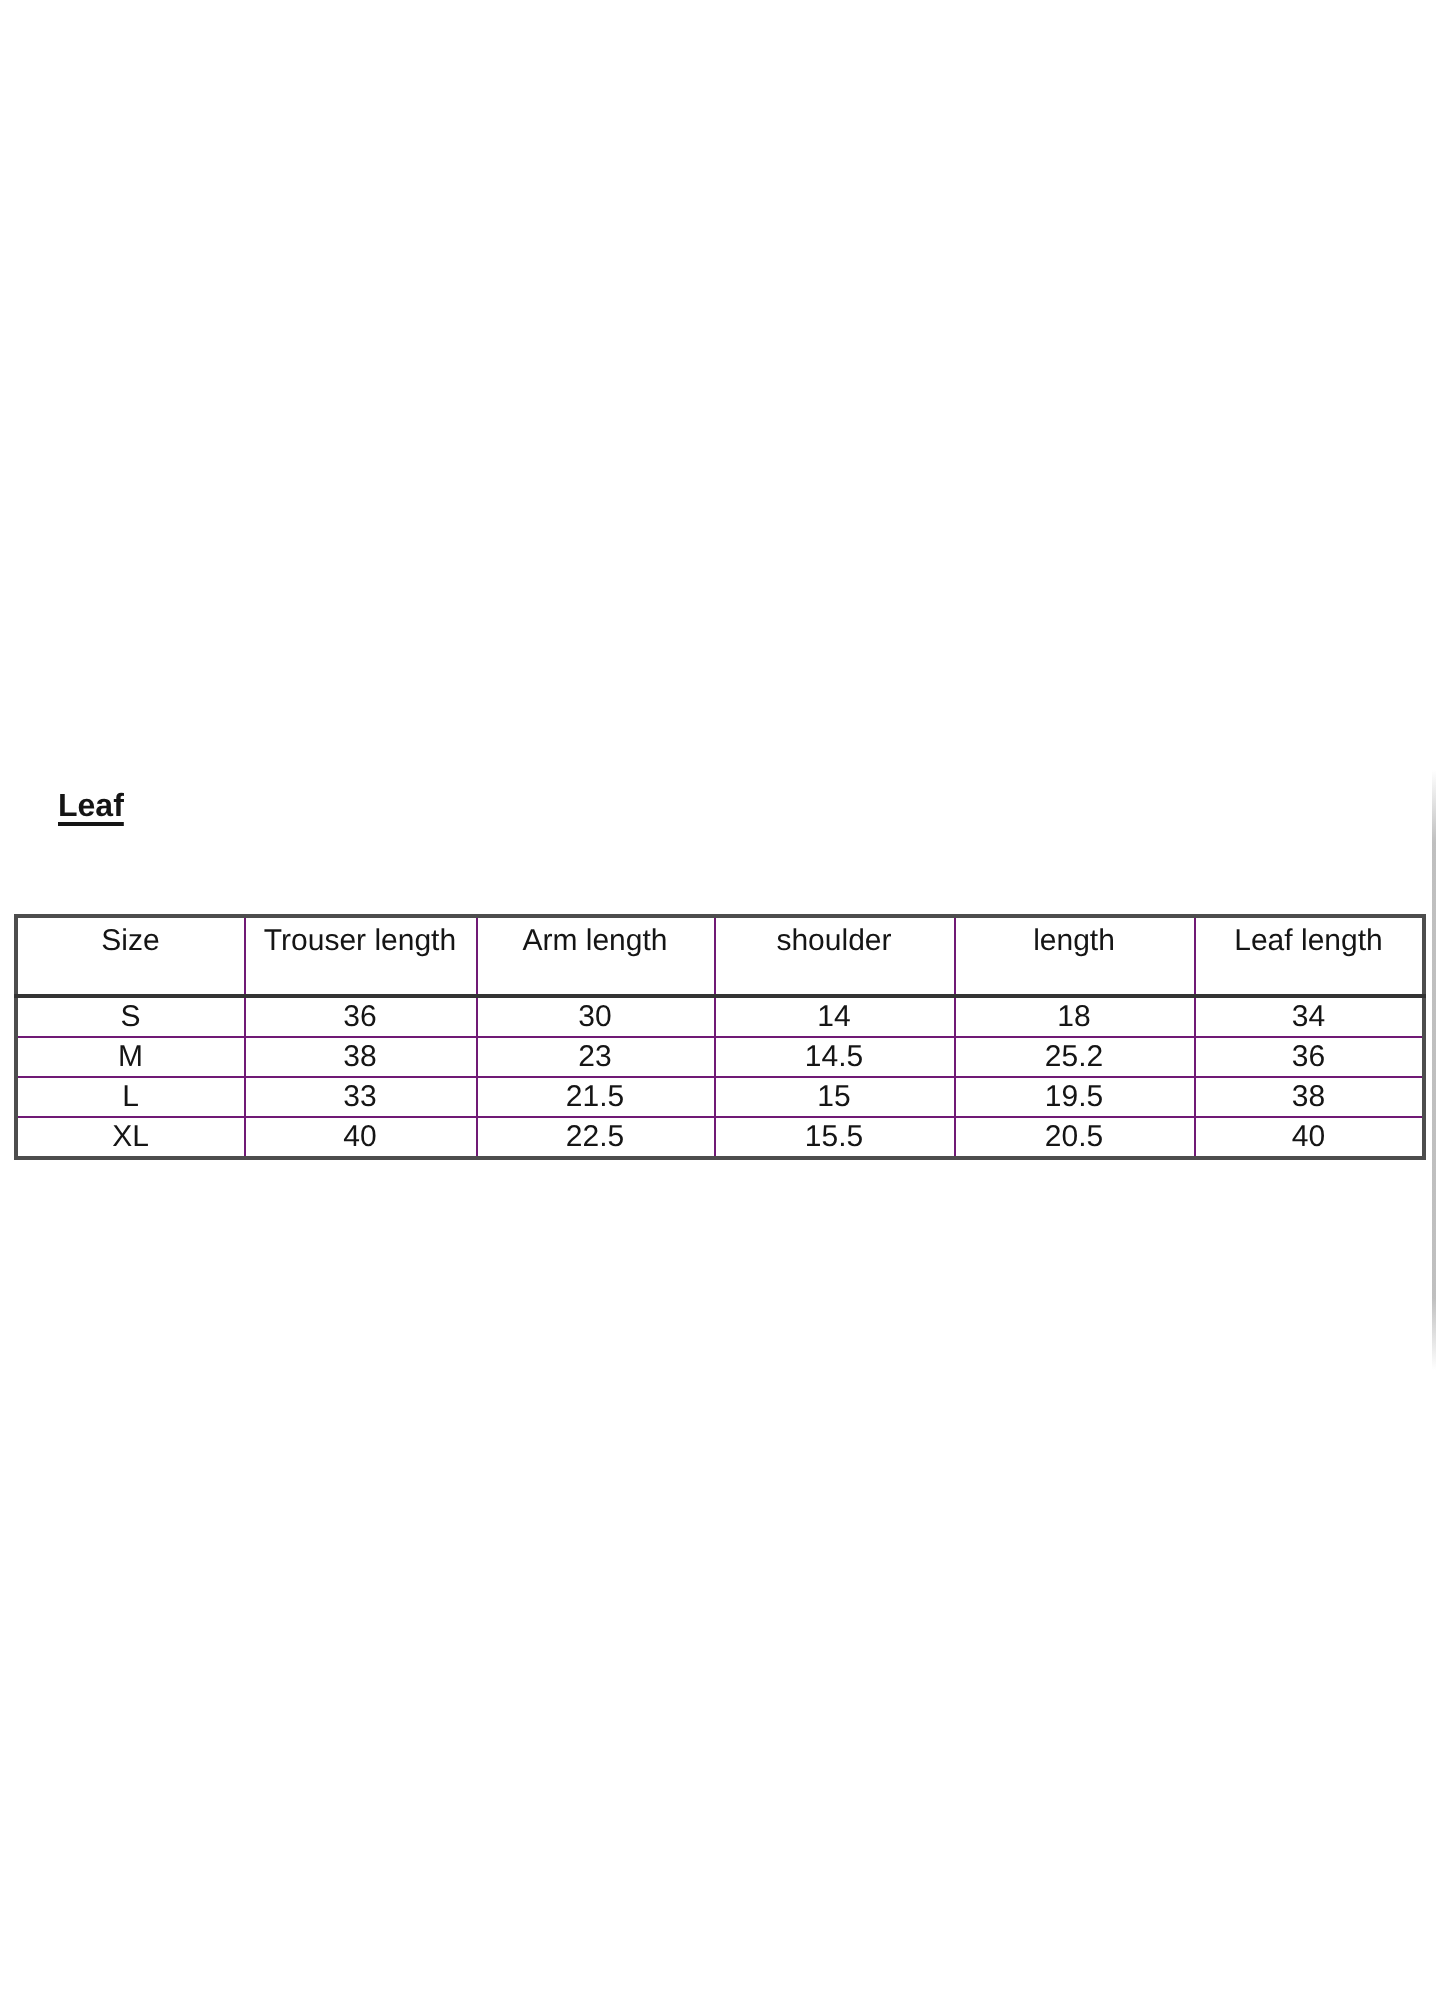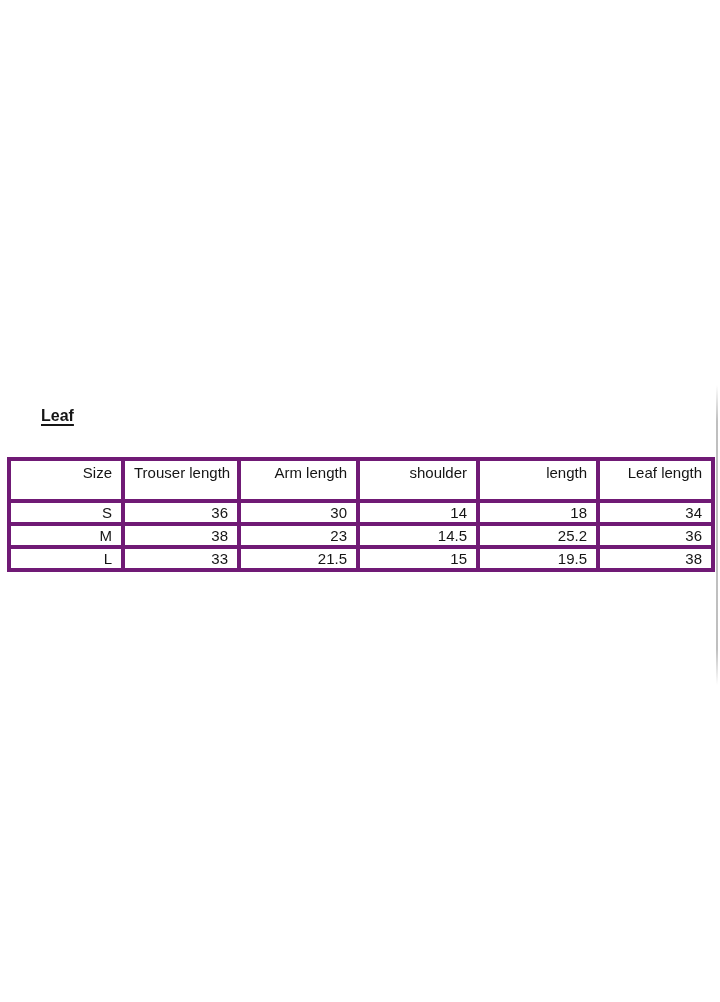--- a/index.html
+++ b/index.html
@@ -12,21 +12,21 @@
     height: 1002px;
     position: relative;
     overflow: hidden;
     font-family: "Liberation Sans", sans-serif;
     color: #151515;
   }
   .doc-title {
     position: absolute;
     left: 25px;
     top: 390px;
-    margin: 16px;
+    margin: 4px;
     font-size: 16px;
     line-height: 19px;
     font-weight: 700;
     color: #151515;
     text-decoration: underline;
     text-decoration-thickness: 1.5px;
     text-underline-offset: 3px;
   }
   table.size-table {
     position: absolute;
@@ -34,22 +34,22 @@
     top: 457px;
     width: 704px;
     table-layout: fixed;
     border-collapse: collapse;
     border: 2px solid #4d4d4d;
     font-size: 15px;
     color: #151515;
   }
   .size-table th,
   .size-table td {
-    border: 4px solid #701a75;
-    text-align: right;
+    border: 1px solid #701a75;
+    text-align: center;
     font-weight: 400;
     overflow: hidden;
     white-space: nowrap;
   }
   .size-table th {
     height: 35px;
     vertical-align: top;
     padding: 3px 9px 0 9px;
     border-bottom: 2px solid #333333;
   }
@@ -115,16 +115,24 @@
       <td>36</td>
     </tr>
     <tr>
       <td>L</td>
       <td>33</td>
       <td>21.5</td>
       <td>15</td>
       <td>19.5</td>
       <td>38</td>
     </tr>
+    <tr>
+      <td>XL</td>
+      <td>40</td>
+      <td>22.5</td>
+      <td>15.5</td>
+      <td>20.5</td>
+      <td>40</td>
+    </tr>
   </tbody>
 </table>
 
 <div class="edge-artifact"></div>
 
 </body></html>

